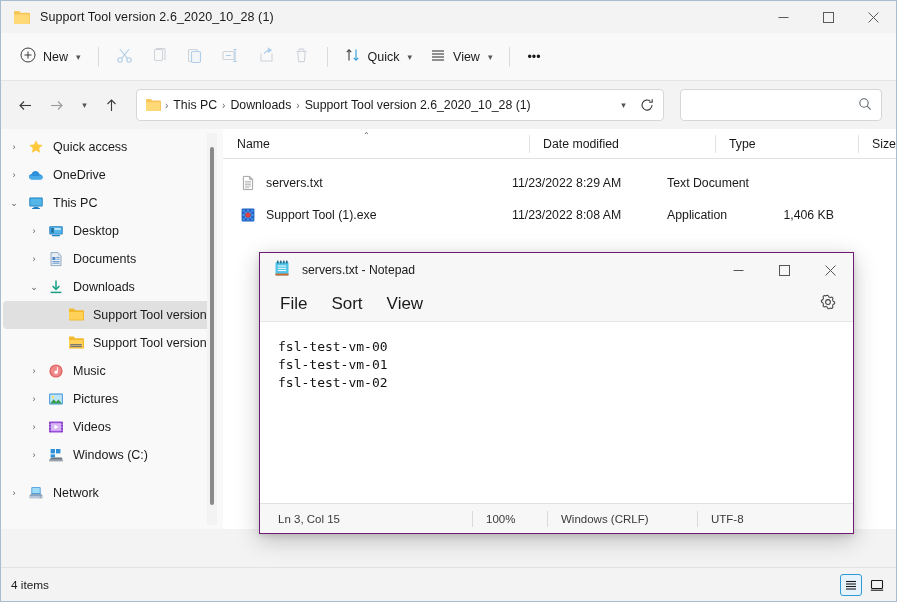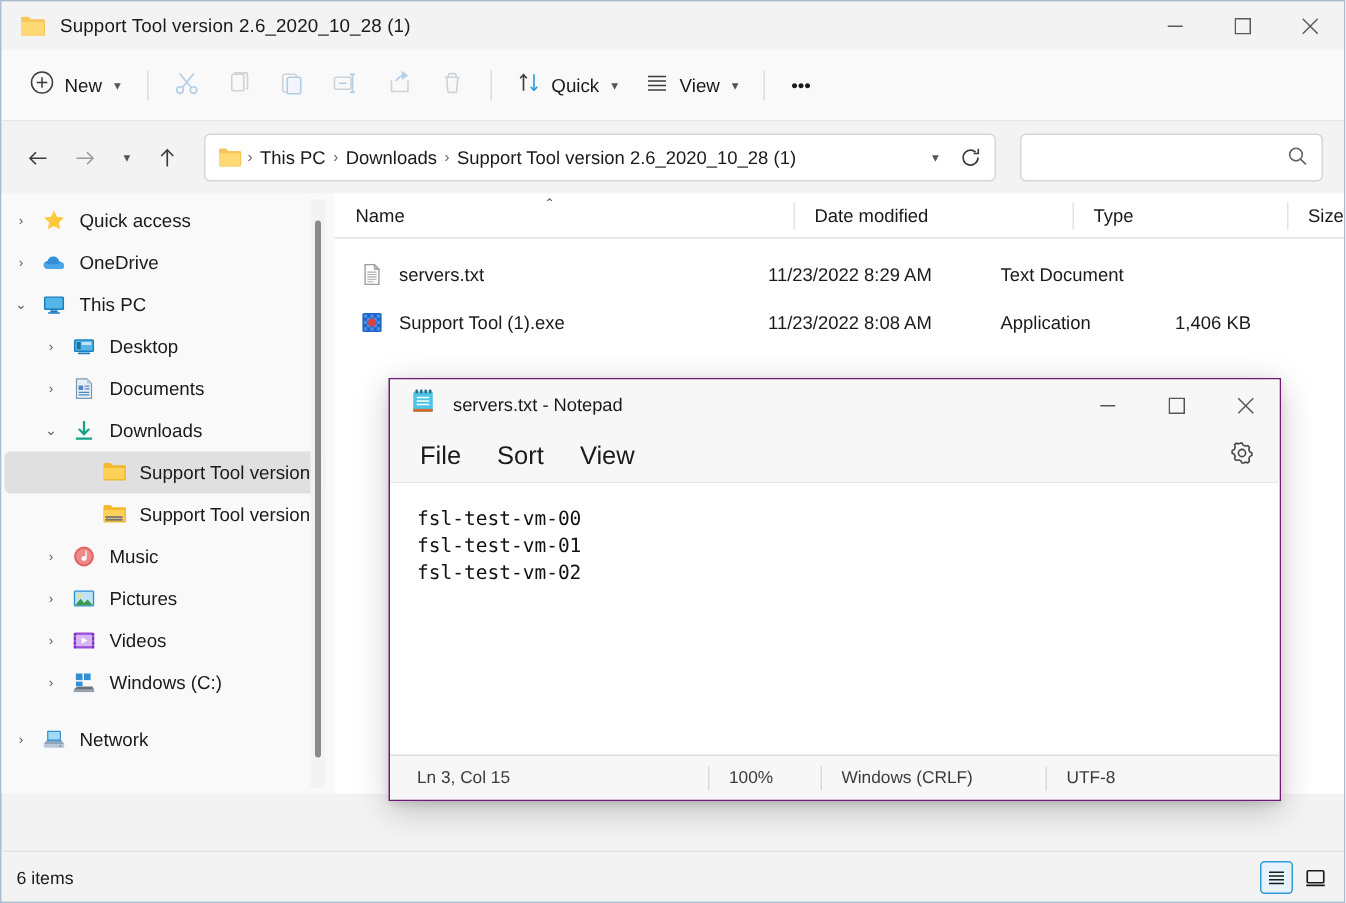--- a/index.html
+++ b/index.html
@@ -722,21 +722,21 @@
 
     <div id="np-status">
       <div class="np-st first">Ln 3, Col 15</div>
       <div class="np-st w1">100%</div>
       <div class="np-st w2">Windows (CRLF)</div>
       <div class="np-st">UTF-8</div>
     </div>
   </div>
 
   <div id="statusbar">
-    <div id="status-left">6 items</div>
+    <div id="status-left">4 items</div>
     <div id="status-right">
       <div class="viewbtn active">
         <svg width="14" height="14" viewBox="0 0 14 14" stroke="#1a1a1a" stroke-width="1.1">
           <line x1="2" y1="3.5" x2="12" y2="3.5"></line>
             <line x1="2" y1="6" x2="12" y2="6"></line>
           <line x1="2" y1="8.5" x2="12" y2="8.5"></line>
             <line x1="2" y1="11" x2="12" y2="11"></line>
         </svg>
       </div>
       <div class="viewbtn">

